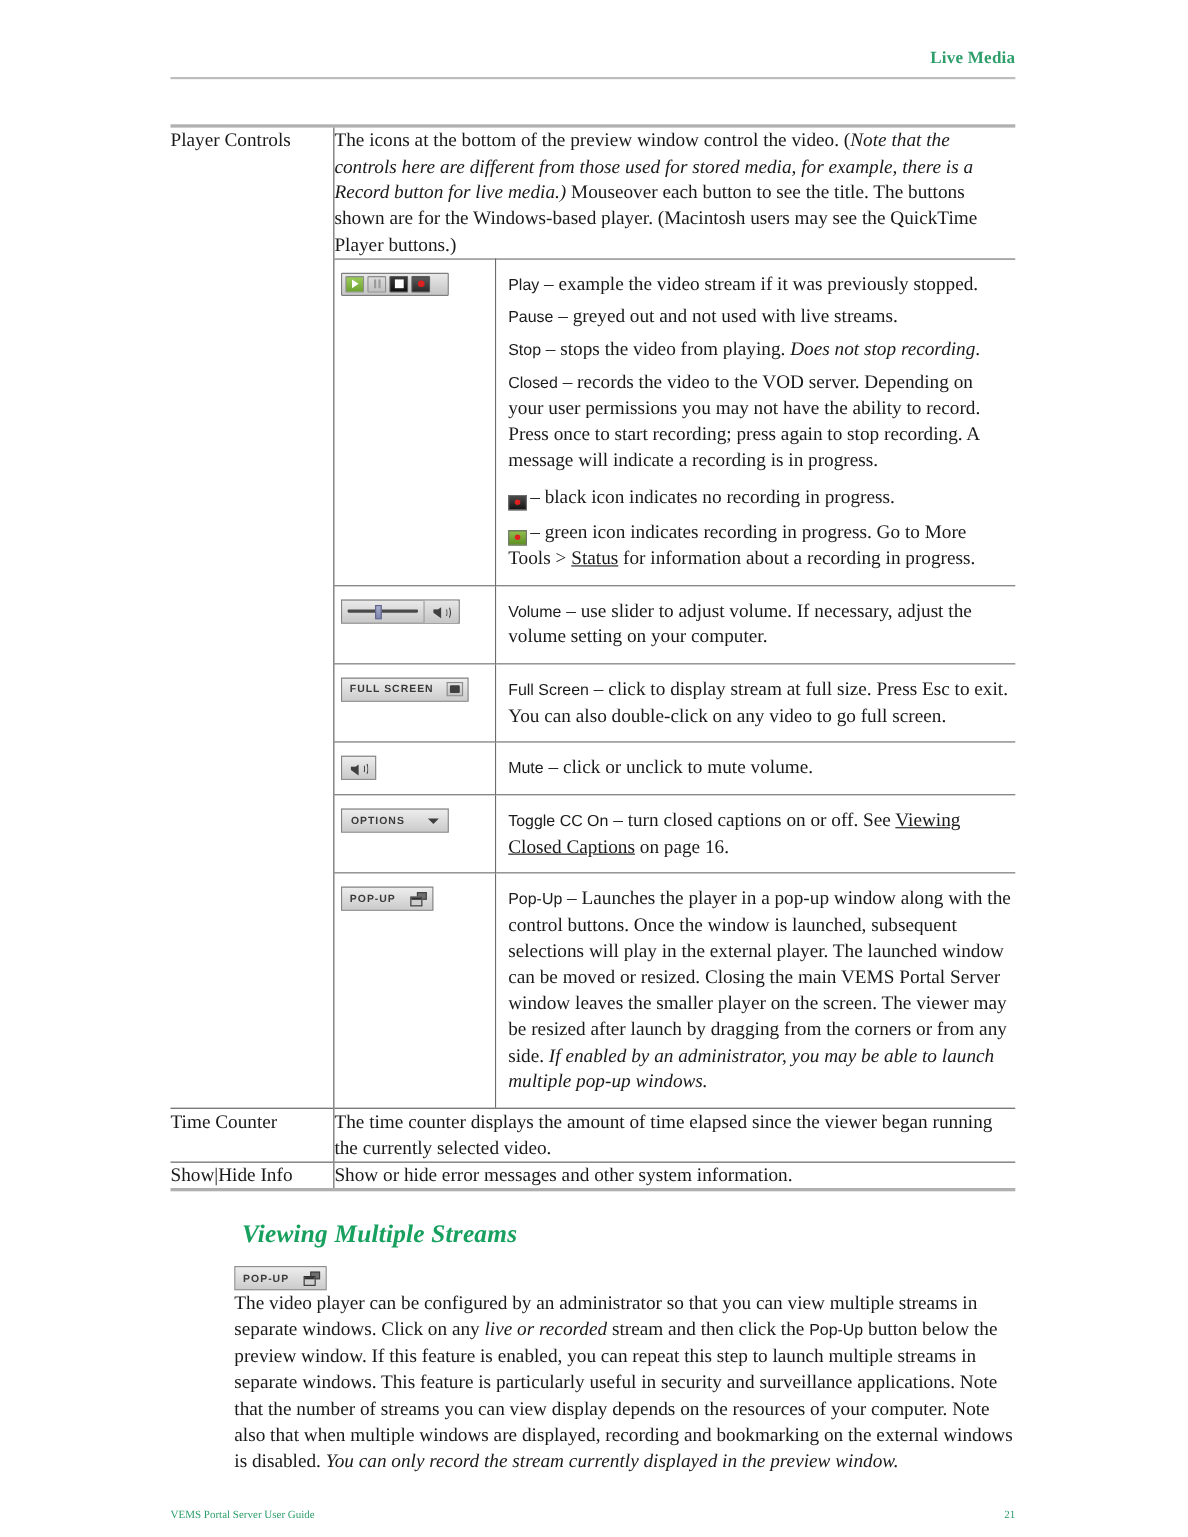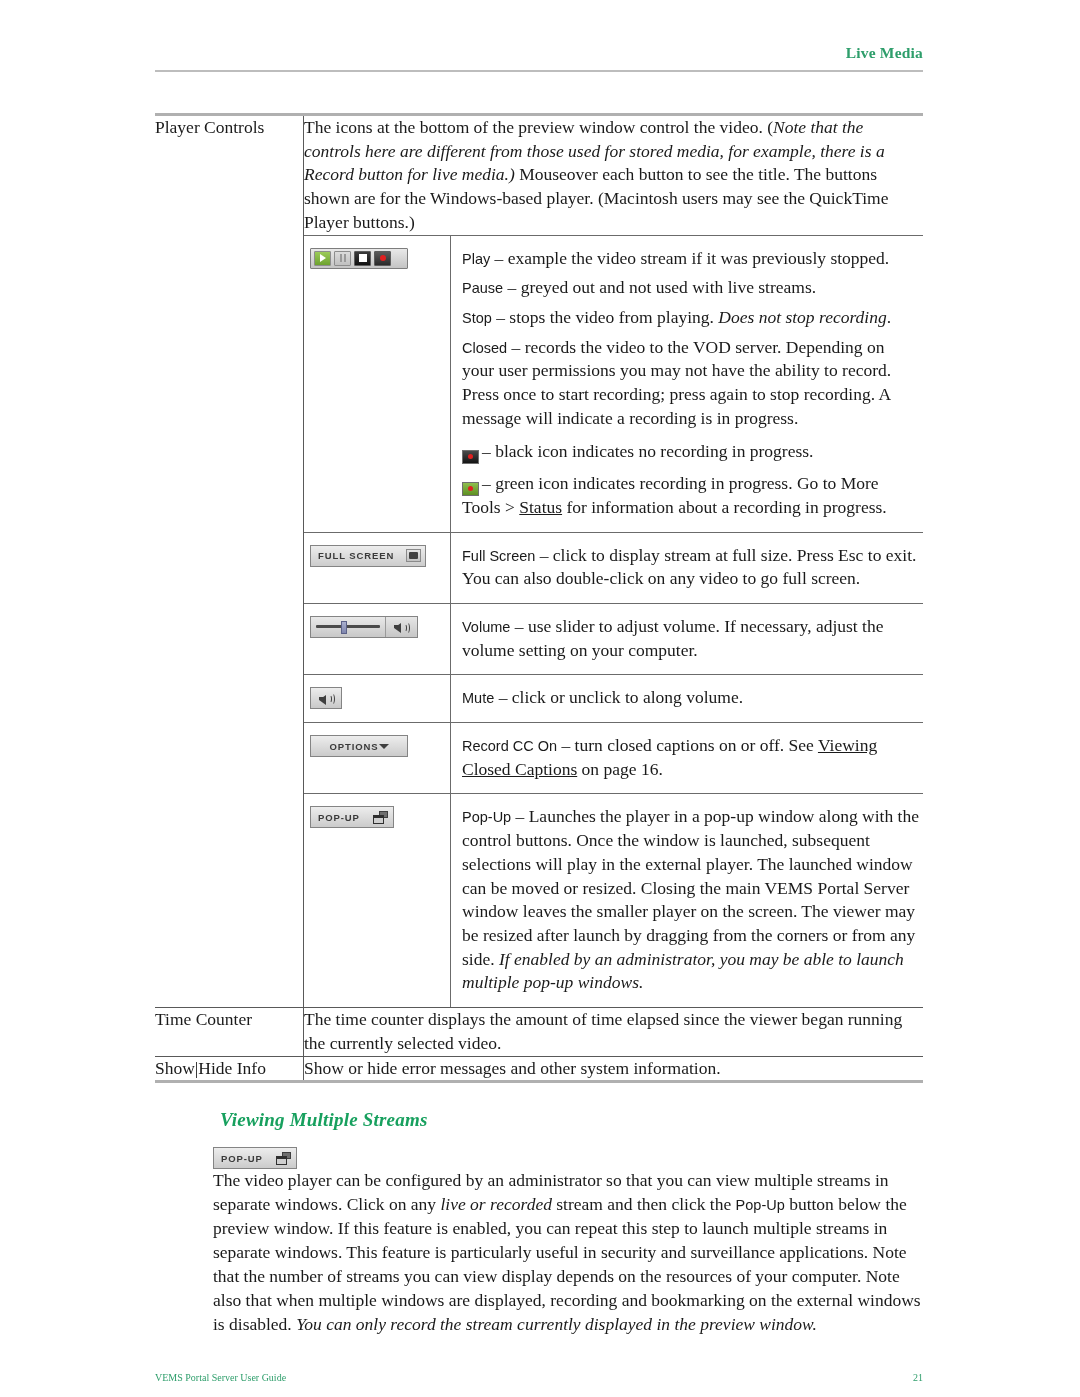--- a/index.html
+++ b/index.html
@@ -300,21 +300,21 @@
     display: flex; align-items: center; justify-content: center;
     background: linear-gradient(#ededed, #c9c9c9);
     border: 1px solid #848484;
     box-sizing: border-box;
   }
 
   
   .options-btn {
     width: 98px; height: 22px;
     padding: 0 8px 0 8px;
-    display: flex; align-items: center; justify-content: center;
+    display: flex; align-items: center; justify-content: space-between;
     background: linear-gradient(#ededed, #cbcbcb);
     border: 1px solid #848484;
     box-sizing: border-box;
   }
   .caret-down {
     width: 0; height: 0;
     border-left: 5px solid transparent;
     border-right: 5px solid transparent;
     border-top: 5px solid #3f3f3f;
   }
@@ -356,21 +356,21 @@
     vertical-align: -5px;
     margin-right: 6px;
   }
 
   
   .section-heading {
     margin: 26px 0 0 65px;
     color: #17a05e;
     font-style: italic;
     font-weight: bold;
-    font-size: 19px;
+    font-size: 23px;
     letter-spacing: .2px;
   }
 
   .body-para {
     margin: 16px 0 0 58px;
     width: 710px;
     font-size: 17.5px;
     line-height: 1.37;
     text-align: left;
   }
@@ -442,34 +442,20 @@
                     <p class="para"><span class="ui-label">Play</span><span> – example the video stream if it was previously stopped.</span></p>
                     <p class="para"><span class="ui-label">Pause</span><span> – greyed out and not used with live streams.</span></p>
                     <p class="para"><span class="ui-label">Stop</span><span> – stops the video from playing. </span><span class="it">Does not stop recording</span><span>.</span></p>
                     <p class="para"><span class="ui-label">Closed</span><span> – records the video to the VOD server. Depending on your user permissions you may not have the ability to record. Press once to start recording; press again to stop recording. A message will indicate a recording is in progress.</span></p>
                     <p class="para" style="margin-top:10px"><span class="mini black">
                           <i></i>
                         </span><span>– black icon indicates no recording in progress.</span></p>
                     <p class="para" style="margin-top:8px"><span class="mini green">
                           <i></i>
                         </span><span>– green icon indicates recording in progress. Go to More Tools &gt; </span><span class="ul">Status</span><span> for information about a recording in progress.</span></p>
-                  </td>
-                </tr>
-
-                <tr class="sep">
-                  <td class="icon-cell">
-                    <span class="fullscreen-btn">
-                      <span class="btn-text">FULL SCREEN</span>
-                      <span class="fs-glyph">
-                          <i></i>
-                        </span>
-                    </span>
-                  </td>
-                  <td class="desc-cell">
-                    <p class="para"><span class="ui-label">Full Screen</span><span> – click to display stream at full size. Press Esc to exit. You can also double-click on any video to go full screen.</span></p>
                   </td>
                 </tr>
 
                 <tr class="sep">
                   <td class="icon-cell">
                     <span class="volume-widget">
                       <span class="slider-area">
                         <span class="slider-track"></span>
                         <span class="slider-thumb"></span>
                       </span>
@@ -483,43 +469,57 @@
                       </span>
                     </span>
                   </td>
                   <td class="desc-cell">
                     <p class="para"><span class="ui-label">Volume</span><span> – use slider to adjust volume. If necessary, adjust the volume setting on your computer.</span></p>
                   </td>
                 </tr>
 
                 <tr class="sep">
                   <td class="icon-cell">
+                    <span class="fullscreen-btn">
+                      <span class="btn-text">FULL SCREEN</span>
+                      <span class="fs-glyph">
+                          <i></i>
+                        </span>
+                    </span>
+                  </td>
+                  <td class="desc-cell">
+                    <p class="para"><span class="ui-label">Full Screen</span><span> – click to display stream at full size. Press Esc to exit. You can also double-click on any video to go full screen.</span></p>
+                  </td>
+                </tr>
+
+                <tr class="sep">
+                  <td class="icon-cell">
                     <span class="mute-btn">
                       <span class="spk">
                         <span class="box"></span>
                           <span class="cone"></span>
                           <span class="w1"></span>
                           <span class="w2"></span>
                       </span>
                     </span>
                   </td>
                   <td class="desc-cell">
-                    <p class="para"><span class="ui-label">Mute</span><span> – click or unclick to along volume.</span></p>
+                    <p class="para"><span class="ui-label">Mute</span><span> – click or unclick to mute volume.</span></p>
                   </td>
                 </tr>
 
                 <tr class="sep">
                   <td class="icon-cell">
                     <span class="options-btn">
                       <span class="btn-text">OPTIONS</span>
                       <span class="caret-down"></span>
                     </span>
                   </td>
                   <td class="desc-cell">
-                    <p class="para"><span class="ui-label">Record CC On</span><span> – turn closed captions on or off. See </span><span class="ul">Viewing Closed Captions</span><span> on page 16.</span></p>
+                    <p class="para"><span class="ui-label">Toggle CC On</span><span> – turn closed captions on or off. See </span><span class="ul">Viewing Closed Captions</span><span> on page 16.</span></p>
                   </td>
                 </tr>
 
                 <tr class="sep">
                   <td class="icon-cell">
                     <span class="popup-btn">
                       <span class="btn-text">POP-UP</span>
                       <span class="popup-glyph">
                           <span class="back"></span>
                           <span class="front"></span>

